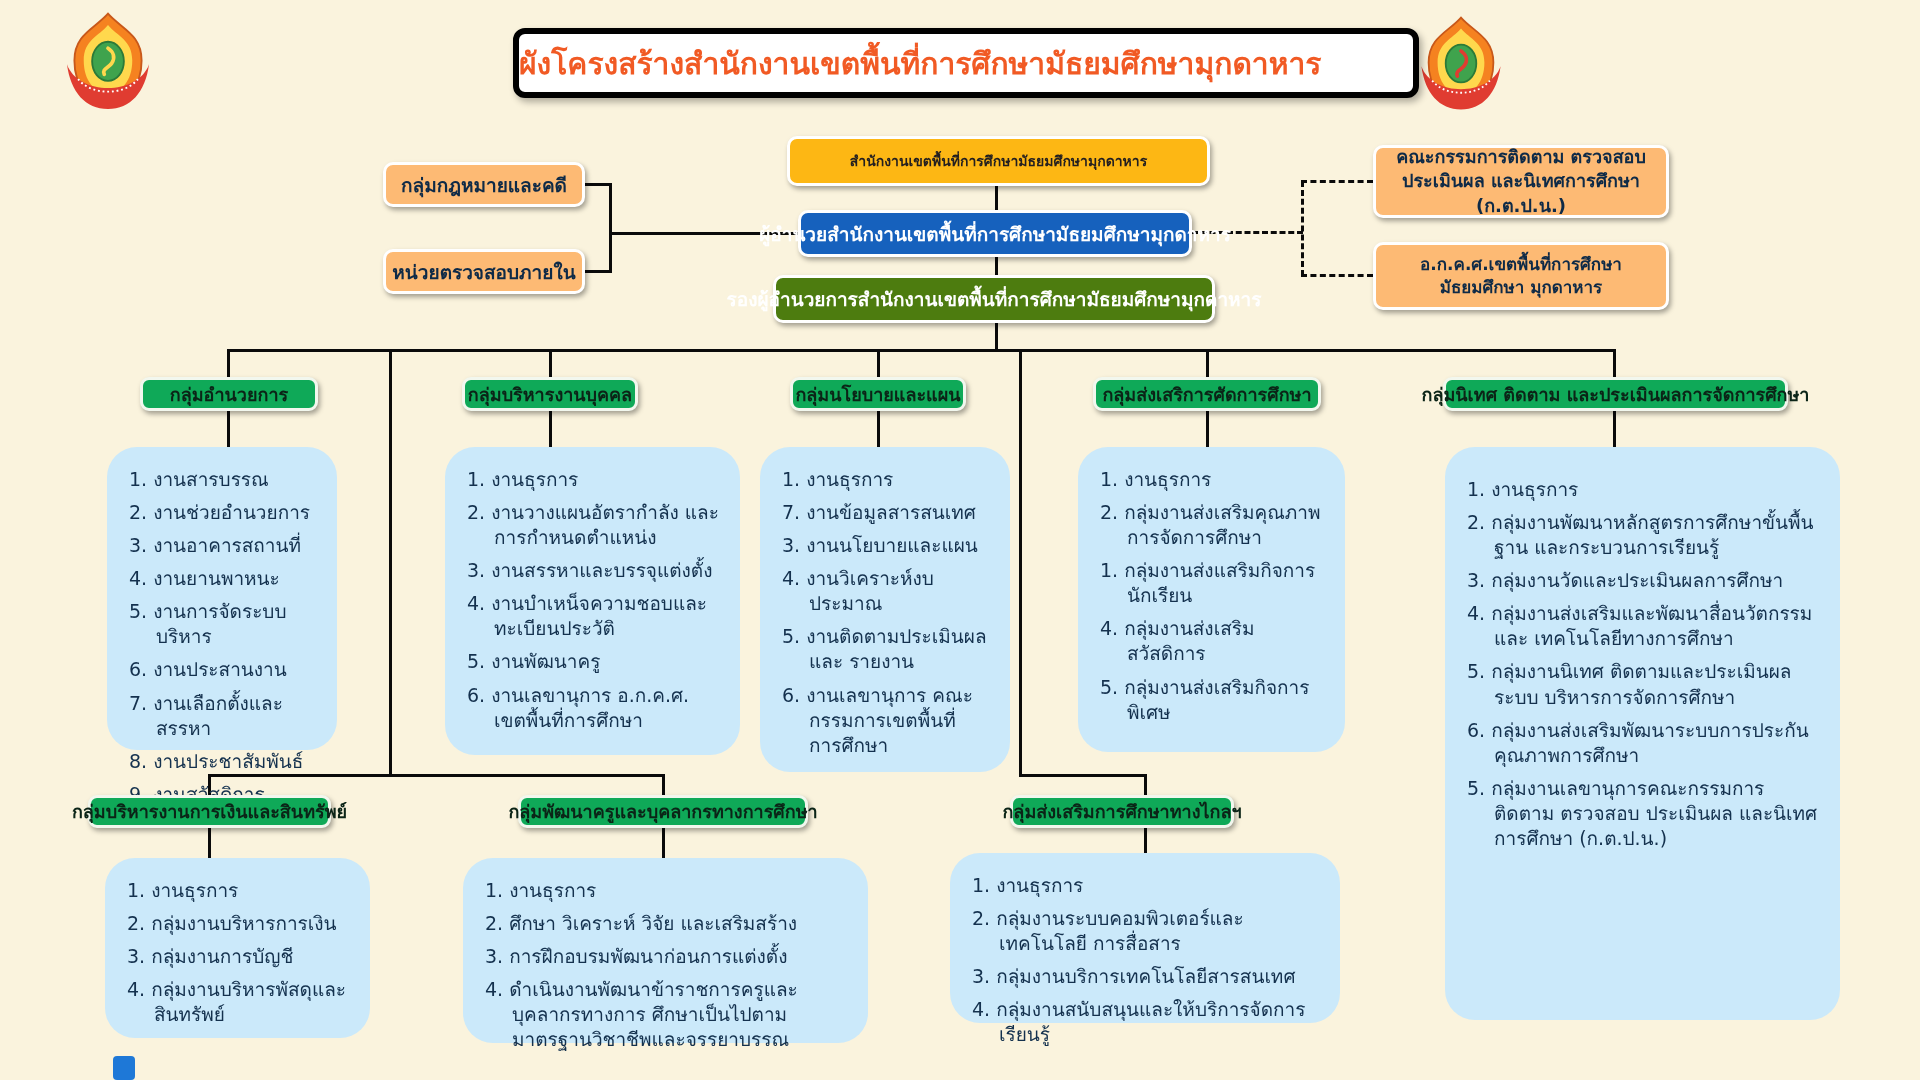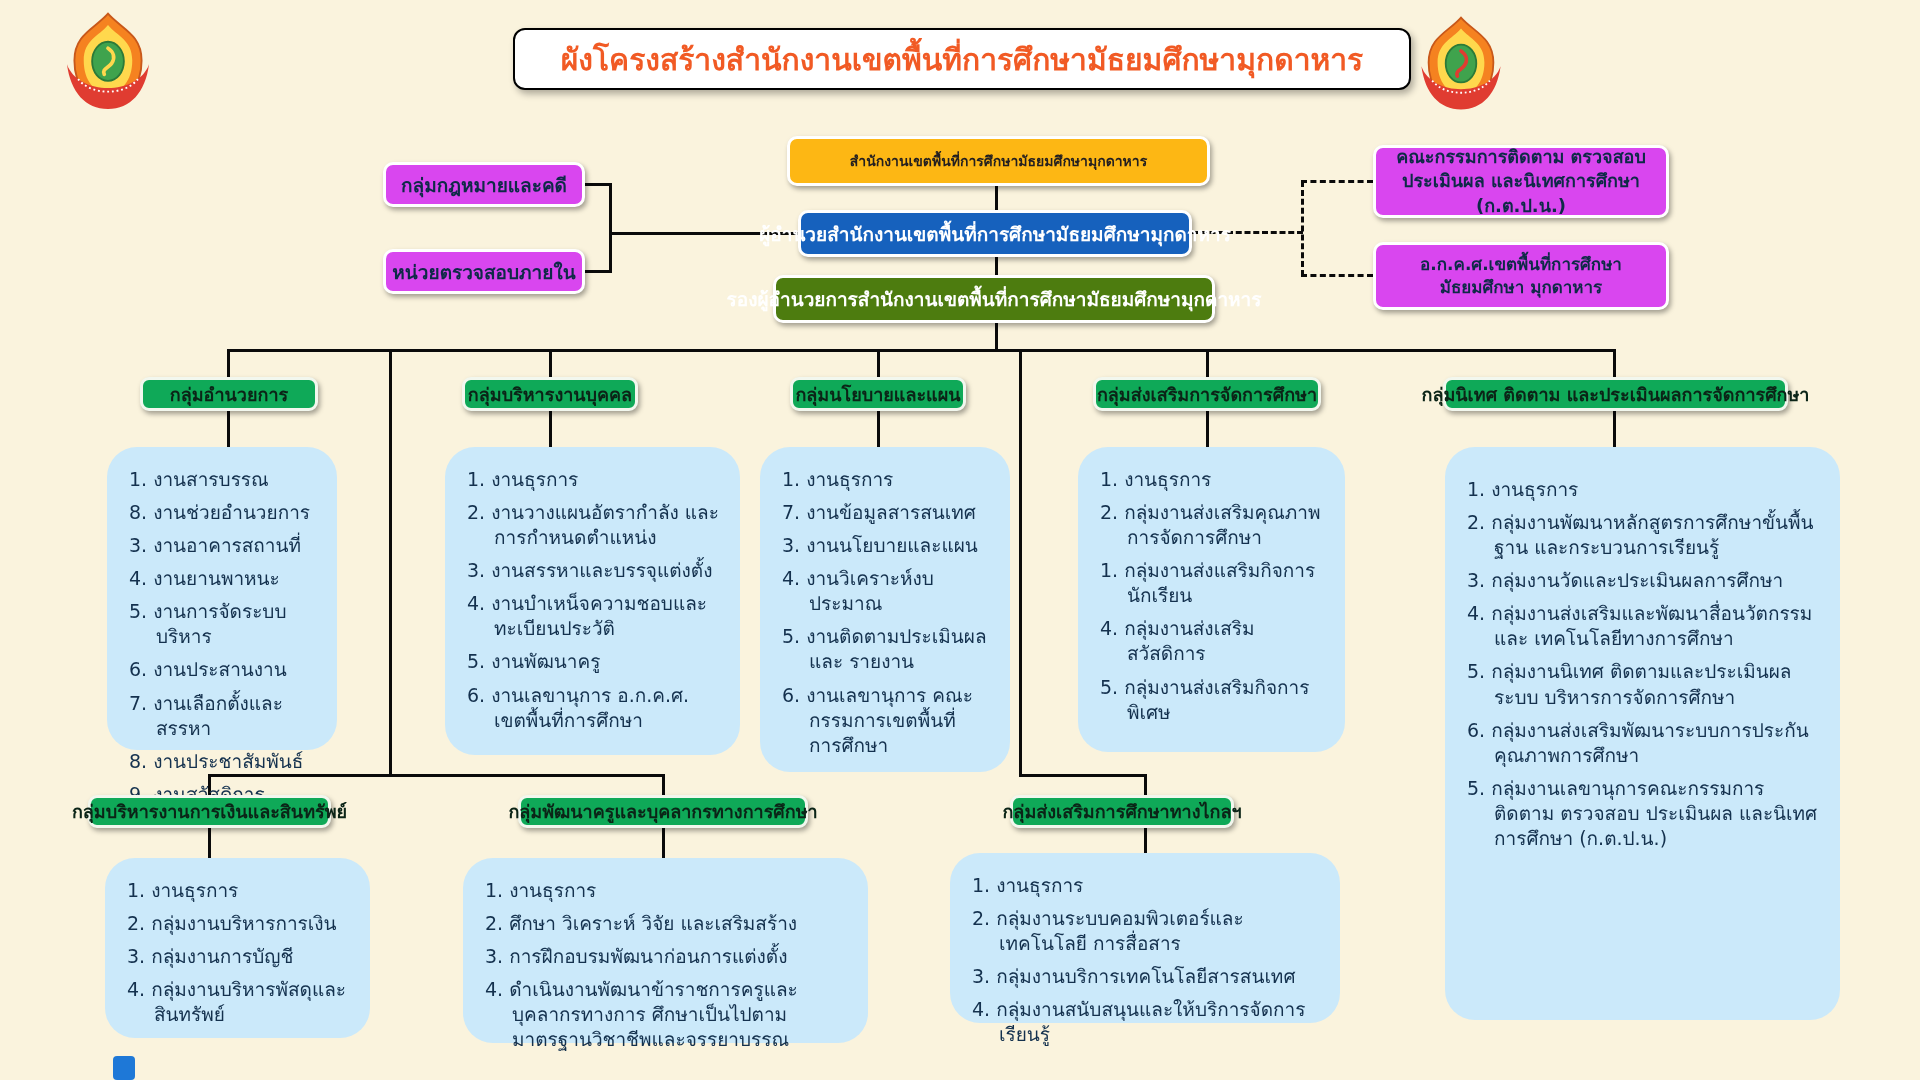--- a/index.html
+++ b/index.html
@@ -11,31 +11,31 @@
   .dash-h{position:absolute;border-top:3px dashed #0a0a0a;z-index:1;}
   .dash-v{position:absolute;border-left:3px dashed #0a0a0a;z-index:1;}
   
   .box{position:absolute;display:flex;align-items:center;justify-content:center;text-align:center;
        border:3px solid #ffffff;border-radius:10px;box-shadow:2px 3px 5px rgba(0,0,0,.35);
        font-weight:bold;z-index:2;white-space:nowrap;box-sizing:border-box;}
   .box.wrap{white-space:normal;line-height:1.35;padding:4px 10px;}
   .yellow{background:#FDB714;color:#231f20;font-size:14px;}
   .b-dark{background:#1661BD;color:#ffffff;font-size:19px;}
   .b-med{background:#4d7c0f;color:#ffffff;font-size:19px;}
-  .cyan{background:#d946ef;color:#0e2a47;font-size:19px;}
+  .cyan{background:#fdba74;color:#0e2a47;font-size:19px;}
   .ghead{position:absolute;display:flex;align-items:center;justify-content:center;text-align:center;
        background:#0FA958;color:#0b2417;border:3px solid #f2f7ee;border-radius:9px;
        box-shadow:2px 3px 5px rgba(0,0,0,.35);font-weight:bold;font-size:18px;z-index:2;
        white-space:nowrap;box-sizing:border-box;}
   .card{position:absolute;background:#CBE9FA;border-radius:30px;color:#14314e;font-size:19px;
        padding:20px 16px 6px 22px;box-sizing:border-box;z-index:2;}
   .card .li{padding-left:27px;text-indent:-27px;margin-bottom:8px;line-height:1.32;}
   .title-box{position:absolute;left:513px;top:28px;width:894px;height:58px;background:#ffffff;
-       border:2px solid #000000;border-radius:12px;box-shadow:3px 4px 7px rgba(0,0,0,.3);
-       display:flex;align-items:center;justify-content:center;z-index:2;}
+       border:6px solid #000000;border-radius:12px;box-shadow:3px 4px 7px rgba(0,0,0,.3);
+       display:flex;align-items:center;justify-content:flex-start;z-index:2;}
   .title-box span{color:#F15A24;font-size:30px;font-weight:bold;white-space:nowrap;}
   .logo{position:absolute;z-index:2;}
   .decor-bar{position:absolute;left:113px;top:1056px;width:22px;height:24px;background:#1E78D7;
        border-radius:4px;z-index:2;}
 </style>
 </head>
 <body>
 
 <div class="canvas">
 
@@ -121,30 +121,30 @@
   <div class="ghead" style="left:140px;top:377px;width:178px;height:34px;">
     <span>กลุ่มอำนวยการ</span>
   </div>
   <div class="ghead" style="left:462px;top:377px;width:176px;height:34px;">
     <span>กลุ่มบริหารงานบุคคล</span>
   </div>
   <div class="ghead" style="left:790px;top:377px;width:176px;height:34px;">
     <span>กลุ่มนโยบายและแผน</span>
   </div>
   <div class="ghead" style="left:1093px;top:377px;width:228px;height:34px;">
-    <span>กลุ่มส่งเสริมการจัดการศึกษา</span>
+    <span>กลุ่มส่งเสริการศัดการศึกษา</span>
   </div>
   <div class="ghead" style="left:1443px;top:377px;width:345px;height:34px;">
     <span>กลุ่มนิเทศ ติดตาม และประเมินผลการจัดการศึกษา</span>
   </div>
 
   <div class="card" style="left:107px;top:447px;width:230px;height:303px;">
     <div>
         <div class="li">1. งานสารบรรณ</div>
-        <div class="li">8. งานช่วยอำนวยการ</div>
+        <div class="li">2. งานช่วยอำนวยการ</div>
         <div class="li">3. งานอาคารสถานที่</div>
         <div class="li">4. งานยานพาหนะ</div>
         <div class="li">5. งานการจัดระบบบริหาร</div>
         <div class="li">6. งานประสานงาน</div>
         <div class="li">7. งานเลือกตั้งและสรรหา</div>
         <div class="li">8. งานประชาสัมพันธ์</div>
         <div class="li">9. งานสวัสดิการ</div>
       </div>
   </div>
   <div class="card" style="left:445px;top:447px;width:295px;height:308px;">

